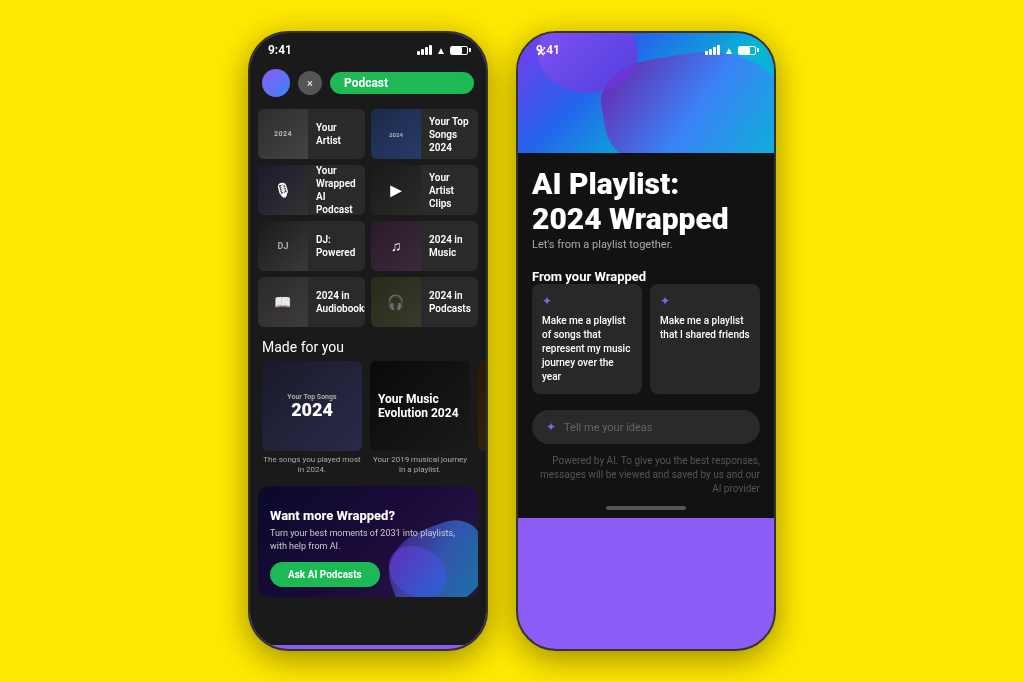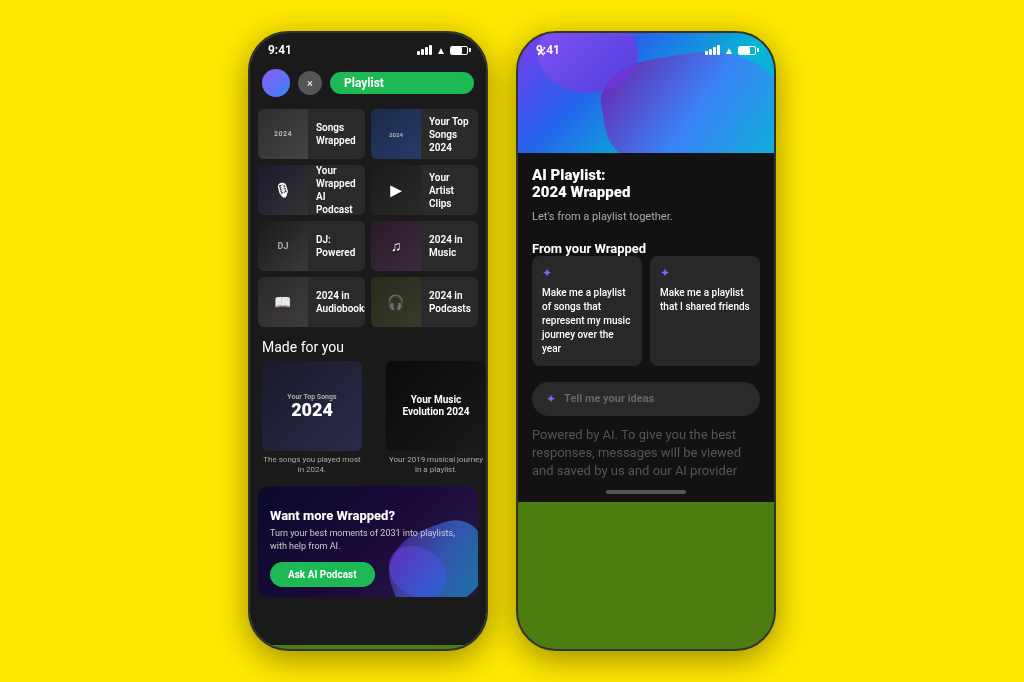--- a/index.html
+++ b/index.html
@@ -12,21 +12,21 @@
       font-family: -apple-system, BlinkMacSystemFont, 'Segoe UI', Roboto, sans-serif;
     }
     .phones-container {
       display: flex;
       gap: 28px;
       align-items: flex-start;
       padding: 20px;
     }
     
     .phone {
-      background: #4d7c0f;
+      background: #8b5cf6;
       border-radius: 40px;
       border: 2px solid #333;
       overflow: hidden;
       position: relative;
       box-shadow: 0 8px 32px rgba(0,0,0,0.4);
     }
     .phone-left {
       width: 240px;
       height: 620px;
     }
@@ -207,21 +207,21 @@
 
     
     .section-label {
       color: white;
       font-size: 14px;
       font-weight: 400;
       padding: 8px 12px 6px;
     }
     .horizontal-scroll {
       display: flex;
-      gap: 24px;
+      gap: 8px;
       padding: 0 12px 6px;
       overflow: hidden;
     }
     .hor-card {
       flex-shrink: 0;
       width: 100px;
     }
     .hor-card-img {
       width: 100px;
       height: 90px;
@@ -256,24 +256,24 @@
       line-height: 1;
     }
     .evolution-inner {
       display: flex;
       flex-direction: column;
       align-items: center;
       justify-content: center;
       padding: 8px;
     }
     .evolution-title {
-      font-size: 10px;
+      font-size: 12px;
       font-weight: 700;
       color: white;
-      text-align: center;
+      text-align: left;
       line-height: 1.2;
     }
 
     
     .wrapped-banner {
       margin: 6px 8px;
       border-radius: 10px;
       background: linear-gradient(135deg, #0a0a2a, #1a0a3a, #2a1a4a);
       padding: 22px 12px 10px;
       position: relative;
@@ -368,24 +368,24 @@
       color: white;
       font-size: 14px;
       z-index: 10;
     }
     .right-body {
       padding: 14px 14px 8px;
       background: #121212;
     }
     .right-main-title {
       color: white;
-      font-size: 15px;
+      font-size: 30px;
       font-weight: 900;
       line-height: 1.15;
-      margin-bottom: 8px;
+      margin-bottom: 2px;
     }
     .right-subtitle {
       color: #aaa;
       font-size: 11px;
       margin-bottom: 18px;
     }
     .from-wrapped-label {
       color: white;
       font-size: 13px;
       font-weight: 700;
@@ -424,26 +424,25 @@
       margin-bottom: 8px;
     }
     .tell-star {
       color: #8B5CF6;
       font-size: 12px;
     }
     .tell-placeholder {
       color: #666;
       font-size: 11px;
       flex: 1;
-      font-weight: bold;
     }
     .powered-text {
       color: #555;
-      font-size: 13px;
-      text-align: left;
+      font-size: 10px;
+      text-align: right;
       line-height: 1.4;
       margin-bottom: 10px;
       margin-top: 10px;
     }
     .home-indicator {
       width: 80px;
       height: 4px;
       background: #555;
       border-radius: 2px;
       margin: 0 auto;
@@ -475,31 +474,31 @@
       </div>
     </div>
 
     <div class="phone-left-content">
 
       <div class="search-bar">
         <div class="avatar-circle"></div>
         <div class="close-btn-circle">
           <span>×</span>
         </div>
-        <div class="wrapped-pill">Playlist</div>
+        <div class="wrapped-pill">Podcast</div>
       </div>
 
       <div class="grid-section">
         <div class="grid-2col">
 
           <div class="grid-card">
             <div class="grid-card-thumb thumb-2024">
               <span style="font-size:7px; color:#aaa; letter-spacing:0.5px;">2024</span>
             </div>
-            <span class="grid-card-label">Songs Wrapped</span>
+            <span class="grid-card-label">Your Artist</span>
           </div>
 
           <div class="grid-card">
             <div class="grid-card-thumb thumb-topsongs">
               <span style="font-size:6px; color:#aaa;">2024</span>
             </div>
             <span class="grid-card-label">Your Top Songs 2024</span>
           </div>
 
           <div class="grid-card">
@@ -574,21 +573,21 @@
           </div>
           <div class="hor-card-sub">A video starring...</div>
         </div>
       </div>
 
       <div class="wrapped-banner">
         <div class="banner-deco"></div>
         <div class="banner-deco2"></div>
         <div class="banner-title">Want more Wrapped?</div>
         <div class="banner-sub">Turn your best moments of 2031 into playlists, with help from AI.</div>
-        <div class="ask-ai-btn">Ask AI Podcast</div>
+        <div class="ask-ai-btn">Ask AI Podcasts</div>
       </div>
     </div>
   </div>
 
   <div class="phone phone-right">
 
     <div class="status-bar" style="background: transparent; position: absolute; top: 0; left: 0; right: 0; z-index: 10;">
       <span class="status-time">9:41</span>
       <div class="status-icons">
         <div class="signal-bar">

